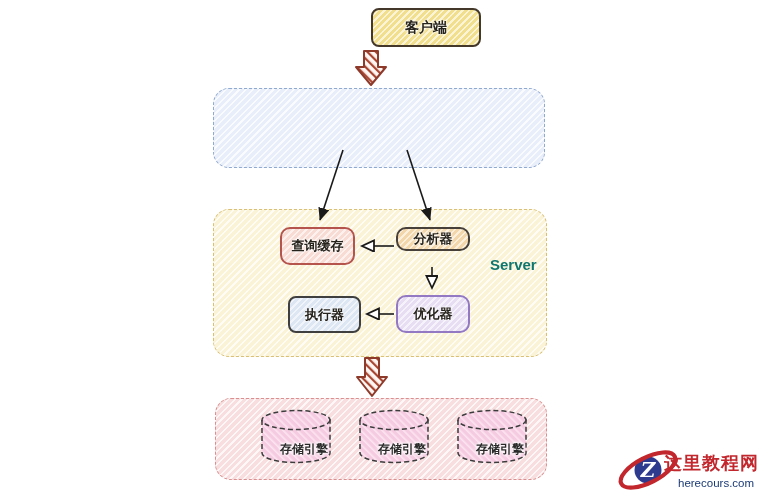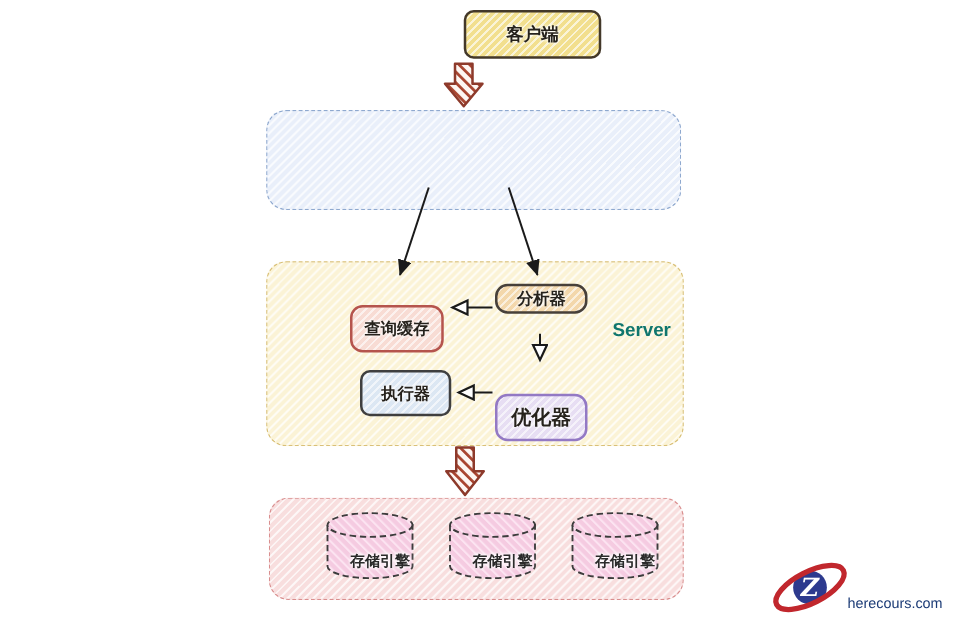--- a/index.html
+++ b/index.html
@@ -49,41 +49,39 @@
     left:317px;top:106px;width:124px;height:42px;border-radius:10px;
     border:2px solid #4a94bd;font-size:14px;
     background-color:#b3d9ee;
     background-image:repeating-linear-gradient(135deg,transparent 0 3px,rgba(255,255,255,.6) 3px 4.6px);
   }
   .query-cache-box{
     left:280px;top:227px;width:75px;height:38px;border-radius:10px;
     border:2px solid #b5544d;font-size:13px;
     background-color:#f8dcd4;
     background-image:repeating-linear-gradient(135deg,transparent 0 3px,rgba(255,255,255,.6) 3px 4.6px);
-    margin-top:17px;
   }
   .analyzer-box{
     left:396px;top:227px;width:74px;height:24px;border-radius:10px;
     border:2px solid #47403a;font-size:13px;
     background-color:#f3d7ab;
     background-image:repeating-linear-gradient(135deg,transparent 0 3px,rgba(255,255,255,.6) 3px 4.6px);
   }
   .executor-box{
     left:288px;top:296px;width:73px;height:37px;border-radius:8px;
     border:2px solid #3f3f3f;font-size:13px;
     background-color:#dce7f3;
     background-image:repeating-linear-gradient(135deg,transparent 0 3px,rgba(255,255,255,.6) 3px 4.6px);
     text-align:center;
   }
   .optimizer-box{
     left:396px;top:295px;width:74px;height:38px;border-radius:10px;
-    border:2px solid #9379c4;font-size:16px;
+    border:2px solid #9379c4;font-size:13px;
     background-color:#e7def3;
     background-image:repeating-linear-gradient(135deg,transparent 0 3px,rgba(255,255,255,.6) 3px 4.6px);
-    margin-top:20px;
   }
   
   .cyl-label{
     position:absolute;top:440px;width:84px;height:18px;
     display:flex;align-items:center;justify-content:center;
     font-size:12px;font-weight:bold;color:#2a2a2a;
     text-shadow:0 0 3px #fff,0 0 3px #fff,0 0 4px #fff;
   }
   .cyl-label.c1{left:262px;} .cyl-label.c2{left:360px;} .cyl-label.c3{left:458px;}
   
@@ -176,15 +174,16 @@
   </div>
 
   <div class="node optimizer-box">
     <span>优化器</span>
   </div>
 
   <div class="cyl-label c1">存储引擎</div>
   <div class="cyl-label c2">存储引擎</div>
   <div class="cyl-label c3">存储引擎</div>
 
+  <div class="site-name">这里教程网</div>
   <div class="site-url">herecours.com</div>
 
 </div>
 
 </body></html>

